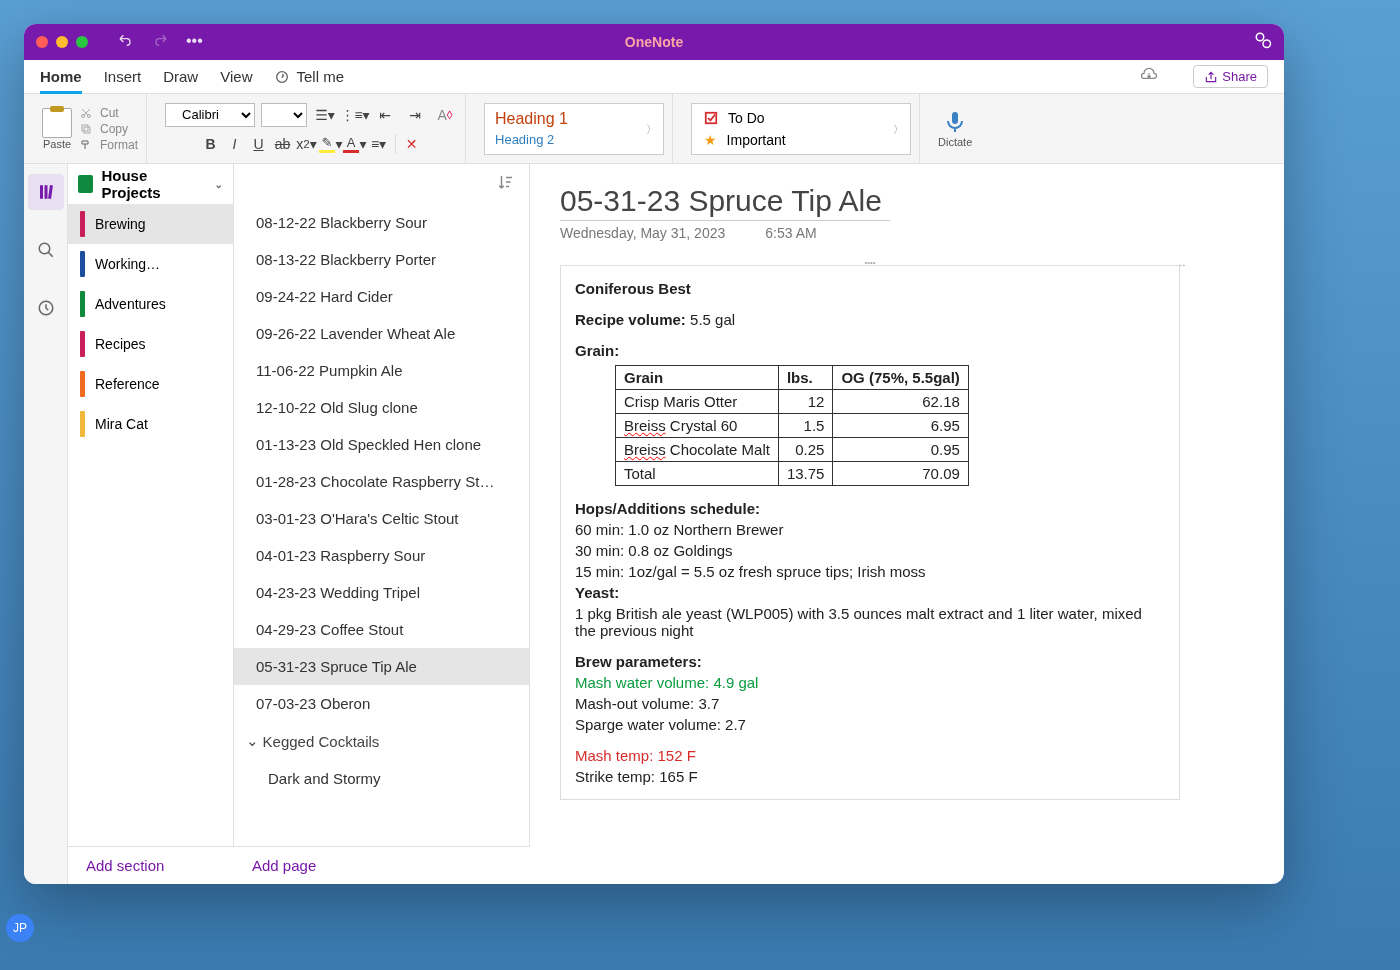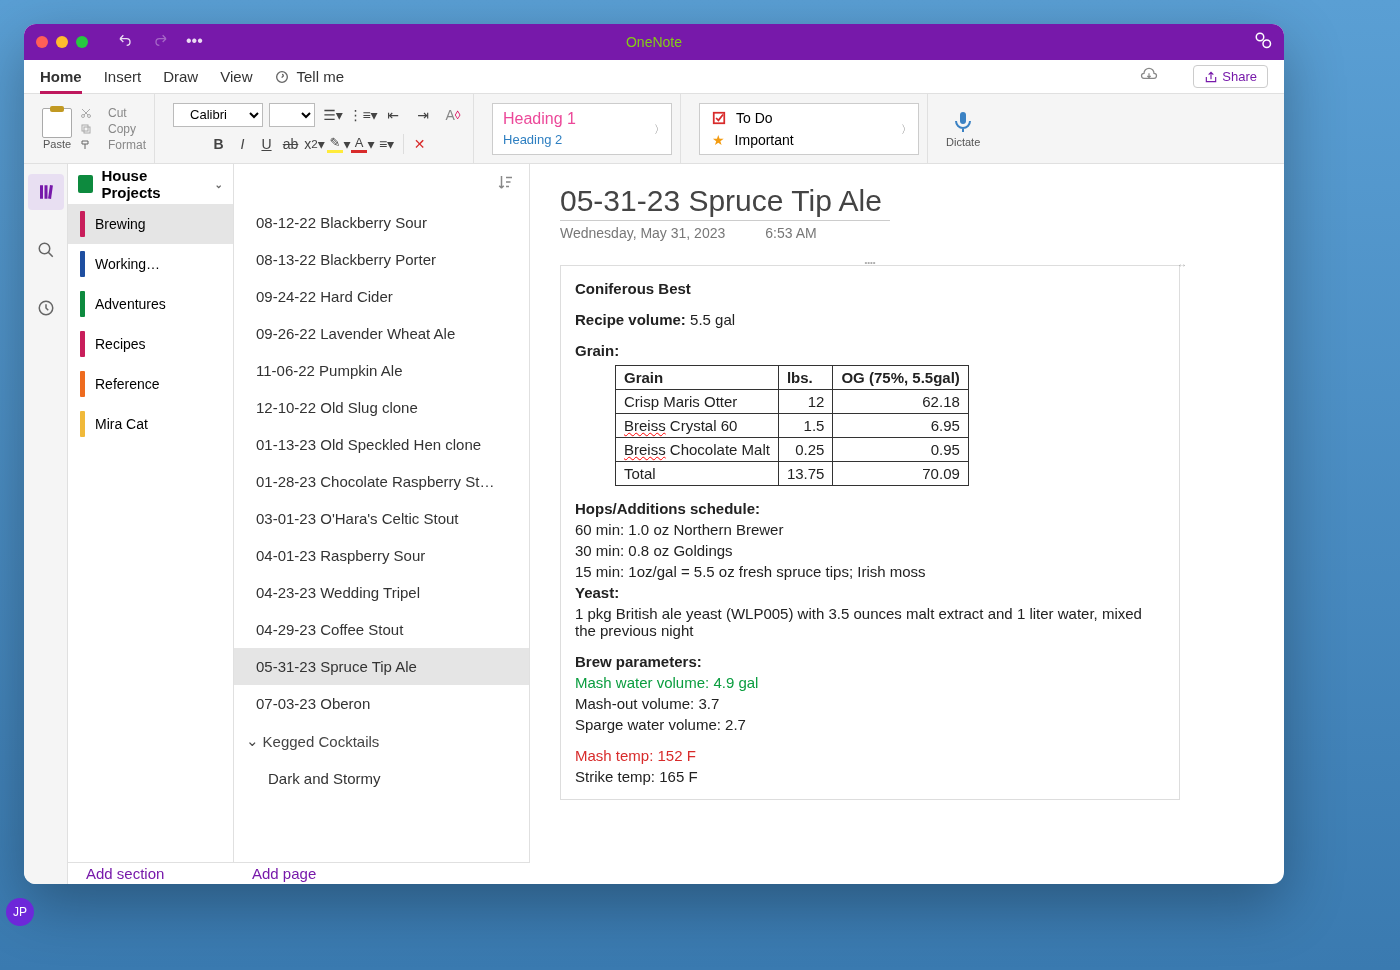--- a/index.html
+++ b/index.html
@@ -3,46 +3,46 @@
 <meta charset="utf-8">
 <style>
 * { margin:0; padding:0; box-sizing:border-box; font-family:-apple-system,BlinkMacSystemFont,"Segoe UI",sans-serif; }
 body { background:linear-gradient(to bottom,#5a9fd4 0%,#3a7ab0 100%); width:1400px; height:970px; padding:24px; }
 .window { width:1260px; height:860px; background:#fff; border-radius:12px; overflow:hidden; box-shadow:0 20px 60px rgba(0,0,0,0.3); display:flex; flex-direction:column; }
 .titlebar { height:36px; background:#7719AA; display:flex; align-items:center; padding:0 12px; position:relative; }
 .traffic { display:flex; gap:8px; }
 .dot { width:12px; height:12px; border-radius:50%; }
 .dot.r{background:#ff5f57}.dot.y{background:#febc2e}.dot.g{background:#28c840}
 .titlebar .tbicons { display:flex; gap:18px; margin-left:30px; color:#fff; opacity:0.85; }
-.titlebar .title { position:absolute; left:50%; transform:translateX(-50%); color:#84cc16; font-size:14px; font-weight:400; }
+.titlebar .title { position:absolute; left:50%; transform:translateX(-50%); color:#fca5a5; font-size:14px; font-weight:700; }
 .titlebar .right { margin-left:auto; color:#fff; }
 .tabbar { height:34px; display:flex; align-items:center; padding:0 16px; border-bottom:1px solid #e0e0e0; gap:22px; }
 .tab { font-size:15px; color:#333; cursor:pointer; }
-.tab.active { font-weight:700; border-bottom:3px solid #be185d; padding-bottom:6px; margin-bottom:-9px; }
+.tab.active { font-weight:700; border-bottom:3px solid #0ea5e9; padding-bottom:6px; margin-bottom:-9px; }
 .tellme { display:flex; align-items:center; gap:6px; }
 .tellme svg{width:16px;height:16px}
 .tabbar .spacer{flex:1}
 .share-btn { border:1px solid #ccc; border-radius:4px; padding:3px 10px; color:#7719AA; font-size:13px; display:flex; align-items:center; gap:4px; }
 .ribbon { height:70px; background:#f5f5f5; border-bottom:1px solid #e0e0e0; display:flex; align-items:center; padding:0 10px; gap:10px; }
 .rgroup { display:flex; flex-direction:column; align-items:center; padding:0 8px; border-right:1px solid #e0e0e0; height:100%; justify-content:center; gap:2px; }
 .rgroup:last-child{border:none}
 .rgroup .lbl{font-size:11px;color:#555}
 .paste-icon{width:30px;height:30px;border:1px solid #aaa;display:flex;align-items:center;justify-content:center;border-radius:2px;background:#fff;position:relative}
 .paste-icon::before{content:"";width:14px;height:6px;background:#c19922;position:absolute;top:-3px;border-radius:2px}
 .clip-items{display:flex;flex-direction:column;gap:2px;font-size:12px;color:#888}
-.clip-items div{display:flex;align-items:center;gap:16px}
+.clip-items div{display:flex;align-items:center;gap:8px}
 .font-row1{display:flex;gap:6px;align-items:center}
 .font-select{border:1px solid #bbb;background:#fff;font-size:13px;padding:2px 12px;height:24px}
 .font-select.name{width:90px}.font-select.size{width:46px}
 .fmt-btns{display:flex;gap:0px;align-items:center}
 .fmt-btn{width:24px;height:22px;display:flex;align-items:center;justify-content:center;font-size:14px;color:#444;cursor:pointer}
 .fmt-btn.b{font-weight:bold}.fmt-btn.i{font-style:italic}.fmt-btn.u{text-decoration:underline}.fmt-btn.strike{text-decoration:line-through}
 .color-under{border-bottom:3px solid;padding-bottom:0;width:18px;text-align:center;font-size:13px}
 .styles-box{border:1px solid #ccc;background:#fff;width:180px;height:52px;padding:4px 10px;display:flex;flex-direction:column;justify-content:center;gap:4px;position:relative}
-.styles-box .h1{color:#ec4899;font-size:16px}.styles-box .h2{color:#2e7fc1;font-size:13px}
+.styles-box .h1{color:#c2410c;font-size:16px}.styles-box .h2{color:#2e7fc1;font-size:13px}
 .styles-box .chev{position:absolute;right:6px;top:50%;transform:translateY(-50%);color:#888;font-size:11px}
 .tags-box{border:1px solid #ccc;background:#fff;width:220px;height:52px;padding:6px 12px;display:flex;flex-direction:column;gap:6px;position:relative;font-size:14px}
 .tags-box .row{display:flex;align-items:center;gap:10px}
 .tags-box .chev{position:absolute;right:6px;top:50%;transform:translateY(-50%);color:#888;font-size:11px}
 .mic{display:flex;flex-direction:column;align-items:center;gap:2px}
 .mic svg{width:24px;height:24px}
 .content{flex:1;display:flex;overflow:hidden}
 .rail{width:44px;background:#f5f5f5;border-right:1px solid #e0e0e0;display:flex;flex-direction:column;align-items:center;padding-top:10px;gap:22px}
 .rail-item{width:36px;height:36px;display:flex;align-items:center;justify-content:center;color:#666;border-radius:4px}
 .rail-item.active{background:#e8dff2;color:#7719AA}
@@ -51,23 +51,23 @@
 .nbhdr .book-ico{width:16px;height:18px;background:#0d8a3e;border-radius:2px}
 .section-item{height:40px;display:flex;align-items:center;padding-left:12px;gap:10px;font-size:14px;cursor:pointer}
 .section-item .bar{width:5px;height:26px;border-radius:1px}
 .section-item.sel{background:#e5e5e5}
 .pages-col{width:296px;border-right:1px solid #e0e0e0;display:flex;flex-direction:column;overflow:hidden}
 .pages-hdr{height:40px;display:flex;align-items:center;justify-content:flex-end;padding:0 14px;color:#888}
 .page-item{padding:10px 22px;font-size:15px;color:#333;cursor:pointer;white-space:nowrap;overflow:hidden;text-overflow:ellipsis}
 .page-item.sel{background:#e5e5e5}
 .page-item.hdr{font:14px;color:#444;padding-left:12px;display:flex;align-items:center;gap:4px}
 .page-item.sub{padding-left:34px}
-.footer{height:22px;border-top:1px solid #e0e0e0;display:flex;align-items:center}
+.footer{height:38px;border-top:1px solid #e0e0e0;display:flex;align-items:center}
 .footer .link{color:#7719AA;font-size:15px;font-weight:500;cursor:pointer;padding:0 18px}
-.avatar{width:28px;height:28px;border-radius:50%;background:#6d28d9;color:#fff;display:flex;align-items:center;justify-content:center;font-size:12px;position:absolute;left:6px;bottom:44px}
+.avatar{width:28px;height:28px;border-radius:50%;background:#3b82f6;color:#fff;display:flex;align-items:center;justify-content:center;font-size:12px;position:absolute;left:6px;bottom:28px}
 .note{flex:1;padding:20px 30px;overflow:auto;font-size:15px;color:#222;position:relative}
 .note-title{font-size:30px;color:#444;font-weight:400;border-bottom:1px solid #ccc;display:inline-block;min-width:330px;padding-bottom:2px}
 .note-meta{display:flex;gap:40px;color:#777;font-size:14px;margin-top:4px}
 .note-body{margin-top:24px;border:1px solid #ddd;padding:10px 14px;position:relative;width:620px}
 .note-body .gripper{position:absolute;top:-8px;left:50%;transform:translateX(-50%);width:40px;height:8px;color:#aaa;font-size:8px;text-align:center}
 .note-body .handle{position:absolute;right:-8px;top:-8px;color:#aaa;font-size:10px}
 .bold{font-weight:700}
 .note-body p{margin:4px 0}
 .indent{margin-left:40px}
 .grain-table{border-collapse:collapse;margin:6px 0 6px 40px}

